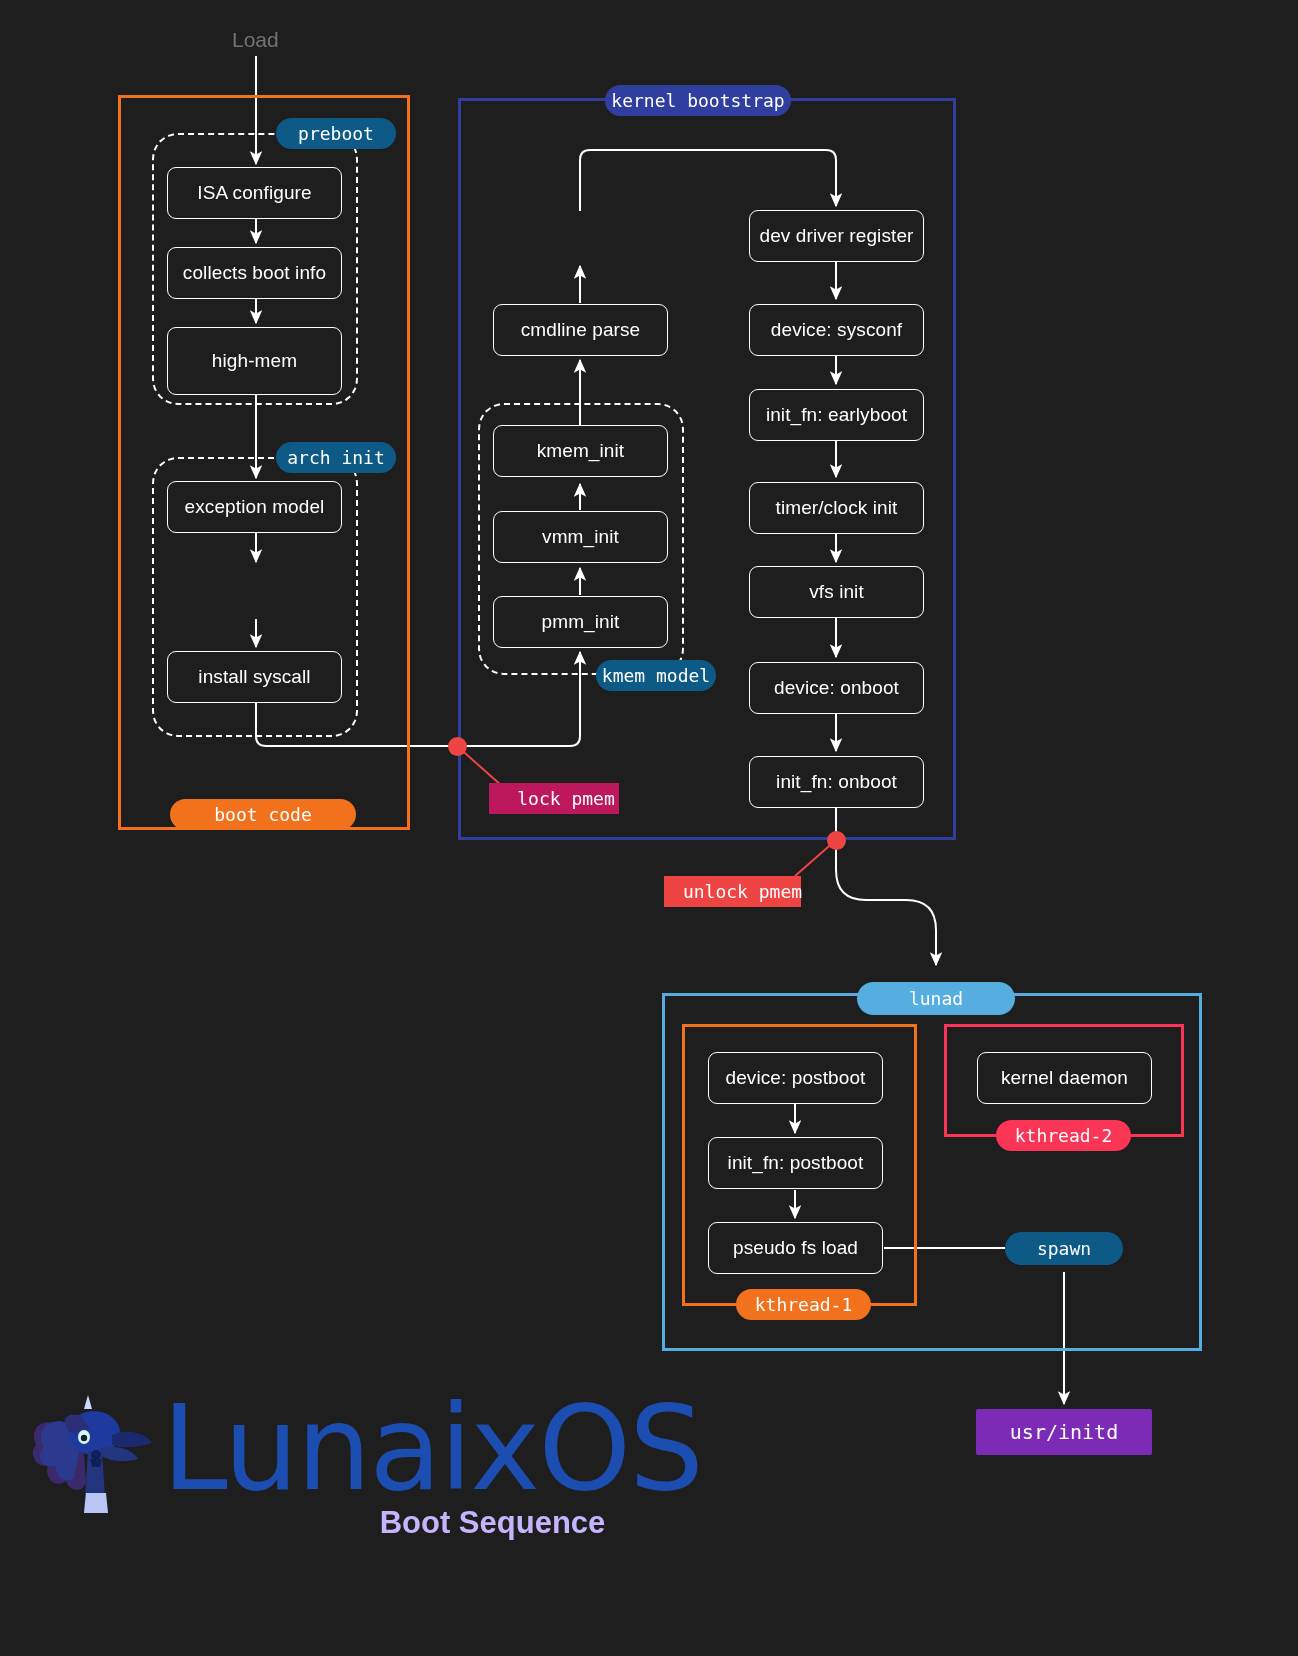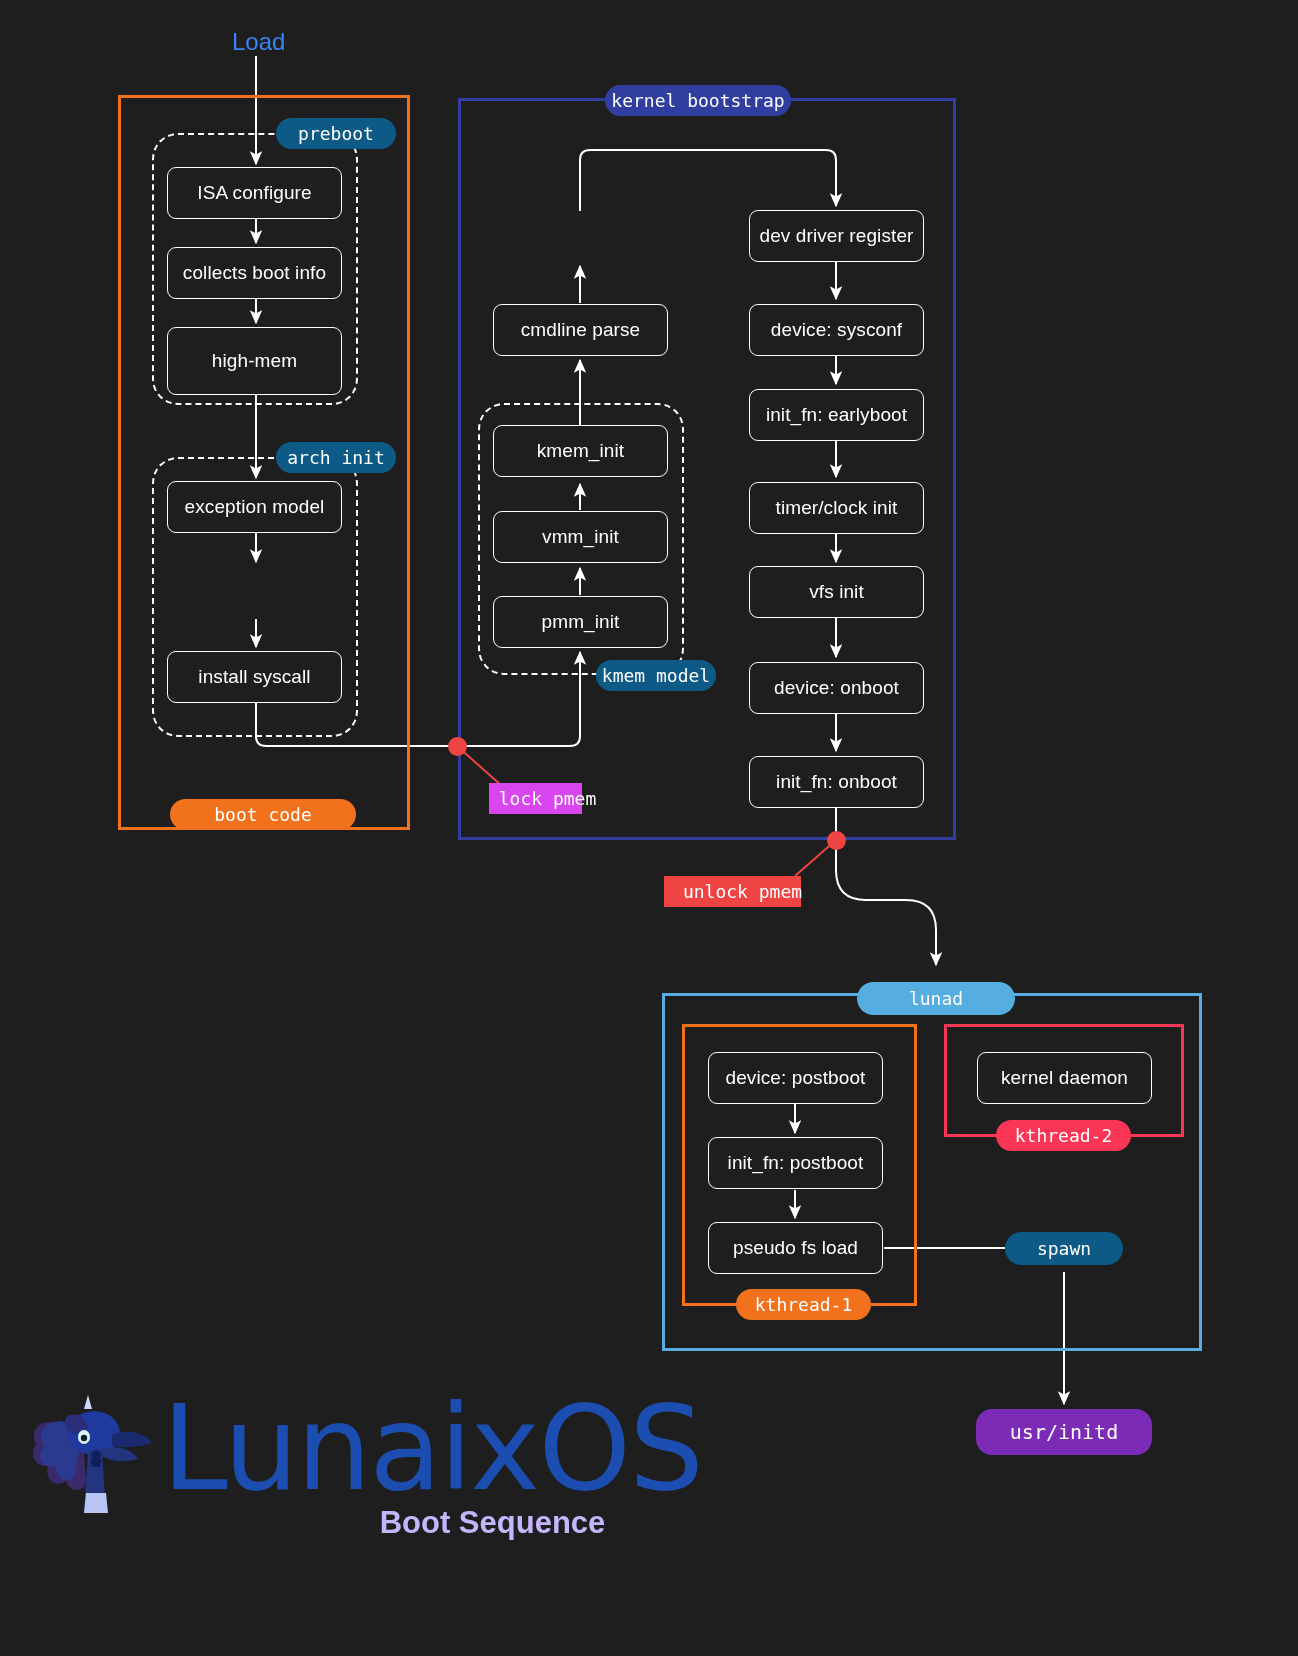--- a/index.html
+++ b/index.html
@@ -19,21 +19,21 @@
         display:flex;align-items:center;justify-content:center;
         font-size:19px;letter-spacing:.1px;white-space:nowrap;}
 
   
   .tag{position:absolute;box-sizing:border-box;display:flex;align-items:center;
        justify-content:center;font-family:"DejaVu Sans Mono",monospace;
        font-size:18px;color:#fff;white-space:nowrap;}
   .tag.round{border-radius:18px;}
   .tag.sq{border-radius:0;}
 
-  .plain{position:absolute;font-size:24px;color:#3b82f6;white-space:nowrap;}
+  .plain{position:absolute;font-size:21px;color:#737373;white-space:nowrap;}
 
   .dot{position:absolute;border-radius:50%;}
 
   
   .logo-wrap{position:absolute;left:22px;top:1385px;width:640px;height:140px;}
   .logo-text{position:absolute;left:140px;top:-6px;font-size:118px;font-weight:400;
              color:#1c4db0;letter-spacing:-2px;font-family:"DejaVu Sans",sans-serif;}
   .title{position:absolute;left:0;top:1505px;width:985px;text-align:center;
          font-size:31px;font-weight:bold;color:#c4b5fd;}
 </style>
@@ -126,21 +126,21 @@
 
   <div class="node" style="left:749px;top:210px;width:175px;height:52px;">dev driver register</div>
   <div class="node" style="left:749px;top:304px;width:175px;height:52px;">device: sysconf</div>
   <div class="node" style="left:749px;top:389px;width:175px;height:52px;">init_fn: earlyboot</div>
   <div class="node" style="left:749px;top:482px;width:175px;height:52px;">timer/clock init</div>
   <div class="node" style="left:749px;top:566px;width:175px;height:52px;">vfs init</div>
   <div class="node" style="left:749px;top:662px;width:175px;height:52px;">device: onboot</div>
   <div class="node" style="left:749px;top:756px;width:175px;height:52px;">init_fn: onboot</div>
 
   <div class="dot" style="left:448px;top:737px;width:19px;height:19px;background:#ef4444;"></div>
-  <div class="tag sq" style="left:489px;top:783px;width:93px;height:31px;background:#d946ef;padding-left:24px;">lock pmem</div>
+  <div class="tag sq" style="left:489px;top:783px;width:130px;height:31px;background:#be185d;padding-left:24px;">lock pmem</div>
 
   <div class="dot" style="left:827px;top:831px;width:19px;height:19px;background:#ef4444;"></div>
   <div class="tag sq" style="left:664px;top:876px;width:137px;height:31px;background:#ef4444;padding-left:20px;">unlock pmem</div>
 
   <div class="frame solid2" style="left:662px;top:993px;width:540px;height:358px;border-color:#56aee0;"></div>
   <div class="tag round" style="left:857px;top:982px;width:158px;height:33px;background:#56aee0;">lunad</div>
 
   <div class="frame solid2" style="left:682px;top:1024px;width:235px;height:282px;border-color:#f2711c;"></div>
   <div class="tag round" style="left:736px;top:1289px;width:135px;height:31px;background:#f2711c;">kthread-1</div>
 
@@ -148,21 +148,21 @@
   <div class="node" style="left:708px;top:1137px;width:175px;height:52px;">init_fn: postboot</div>
   <div class="node" style="left:708px;top:1222px;width:175px;height:52px;">pseudo fs load</div>
 
   <div class="frame solid2" style="left:944px;top:1024px;width:240px;height:113px;border-color:#fa3556;"></div>
   <div class="tag round" style="left:996px;top:1120px;width:135px;height:31px;background:#fa3556;">kthread-2</div>
 
   <div class="node" style="left:977px;top:1052px;width:175px;height:52px;">kernel daemon</div>
 
   <div class="tag round" style="left:1005px;top:1232px;width:118px;height:33px;background:#0e5a87;">spawn</div>
   <div class="tag round" style="left:976px;top:1409px;width:176px;height:46px;background:#7b2bb5;
-              border-radius:16px;font-size:20px;">usr/initd</div>
+              border-radius:2px;font-size:20px;">usr/initd</div>
 
   <div class="logo-wrap">
     <svg width="130" height="120" viewBox="0 0 130 120" style="position:absolute;left:4px;top:8px;">
       <path d="M58,16 L62,2 L66,16 Z" fill="#cfd8ff"></path>
       <path d="M30,30 C12,26 4,38 10,52 C2,60 10,76 22,72 C18,86 30,96 40,88
                C44,100 58,100 60,88 L56,34 Z" fill="#3b2a6b"></path>
       <path d="M34,28 C18,28 10,42 18,54 C8,64 18,78 30,72 C28,84 40,92 48,84
                L58,34 Z" fill="#2b3a8f"></path>
       <ellipse cx="68" cy="40" rx="26" ry="22" fill="#1e3a9e"></ellipse>
       <path d="M56,24 C44,18 36,24 40,34 C44,44 58,44 64,36 Z" fill="#2b2f7a"></path>

